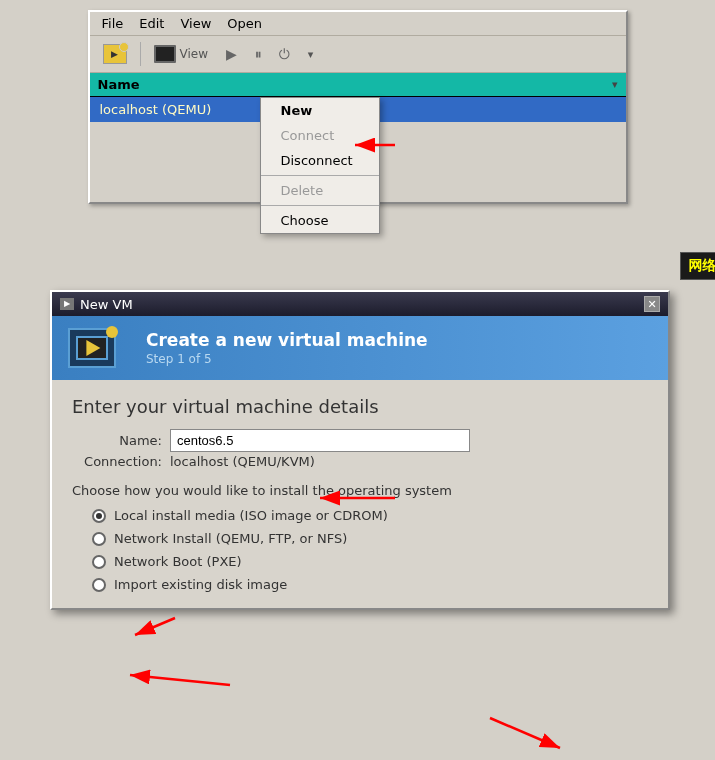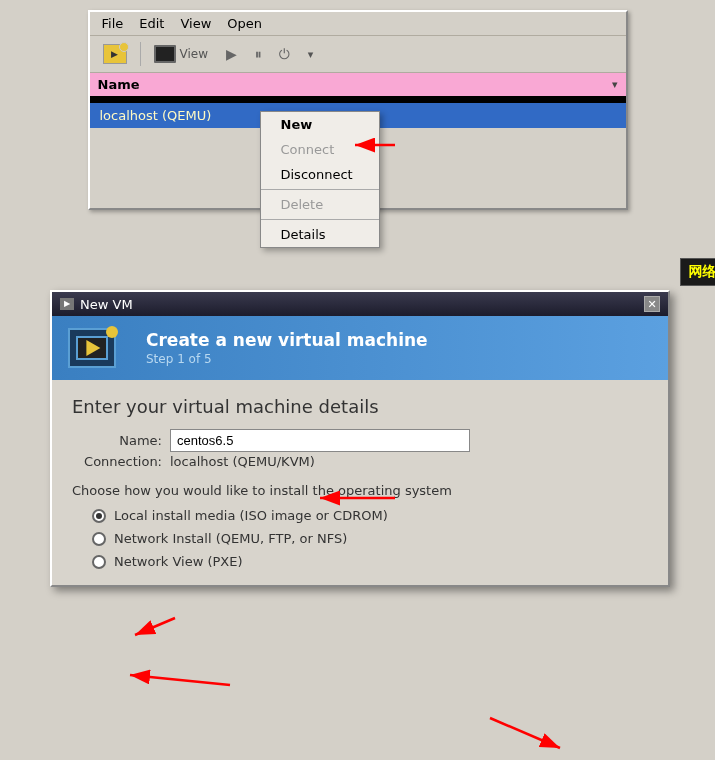--- a/index.html
+++ b/index.html
@@ -85,26 +85,26 @@
 
     .tb-separator {
       width: 1px;
       height: 24px;
       background: #aaa;
       margin: 0 2px;
     }
 
     
     .name-row {
-      background: #f9a8d4;
+      background: #14b8a6;
       display: flex;
       align-items: center;
       justify-content: space-between;
       padding: 4px 8px;
-      border-bottom: 7px solid #000000;
+      border-bottom: 1px solid #000000;
       font-size: 13px;
       font-weight: bold;
     }
 
     .name-row .chevron {
       font-size: 11px;
       color: #444;
     }
 
     
@@ -113,21 +113,21 @@
       color: #fef9c3;
       padding: 5px 10px;
       font-size: 13px;
       position: relative;
     }
 
     
     .context-menu {
       position: absolute;
       left: 170px;
-      top: 8px;
+      top: 0;
       background: #f0ede8;
       border: 1px solid #888;
       box-shadow: 3px 3px 6px rgba(0,0,0,0.3);
       min-width: 120px;
       z-index: 10;
     }
 
     .ctx-item {
       padding: 5px 20px;
       font-size: 13px;
@@ -393,21 +393,21 @@
         <span>localhost (QEMU)</span>
       </div>
 
       <div class="context-menu">
         <div class="ctx-item active" style="font-weight:bold;">New</div>
         <div class="ctx-item disabled">Connect</div>
         <div class="ctx-item">Disconnect</div>
         <div class="ctx-separator"></div>
         <div class="ctx-item disabled">Delete</div>
         <div class="ctx-separator"></div>
-        <div class="ctx-item">Details</div>
+        <div class="ctx-item">Choose</div>
       </div>
 
       <div class="watermark">网络工程师助手</div>
     </div>
 
     <div style="height: 80px; background: #d4d0c8;"></div>
   </div>
 </div>
 
 <div class="vm-dialog">
@@ -453,21 +453,25 @@
       <label class="radio-row">
         <div class="radio-circle checked"></div>
         <span>Local install media (ISO image or CDROM)</span>
       </label>
       <label class="radio-row">
         <div class="radio-circle"></div>
         <span>Network Install (QEMU, FTP, or NFS)</span>
       </label>
       <label class="radio-row">
         <div class="radio-circle"></div>
-        <span>Network View (PXE)</span>
+        <span>Network Boot (PXE)</span>
+      </label>
+      <label class="radio-row">
+        <div class="radio-circle"></div>
+        <span>Import existing disk image</span>
       </label>
     </div>
 
   </div>
 </div>
 
 <svg class="annotations" viewBox="0 0 715 760" xmlns="http://www.w3.org/2000/svg">
 
   <defs>
     <marker id="arrowhead" markerWidth="8" markerHeight="6" refX="8" refY="3" orient="auto">

